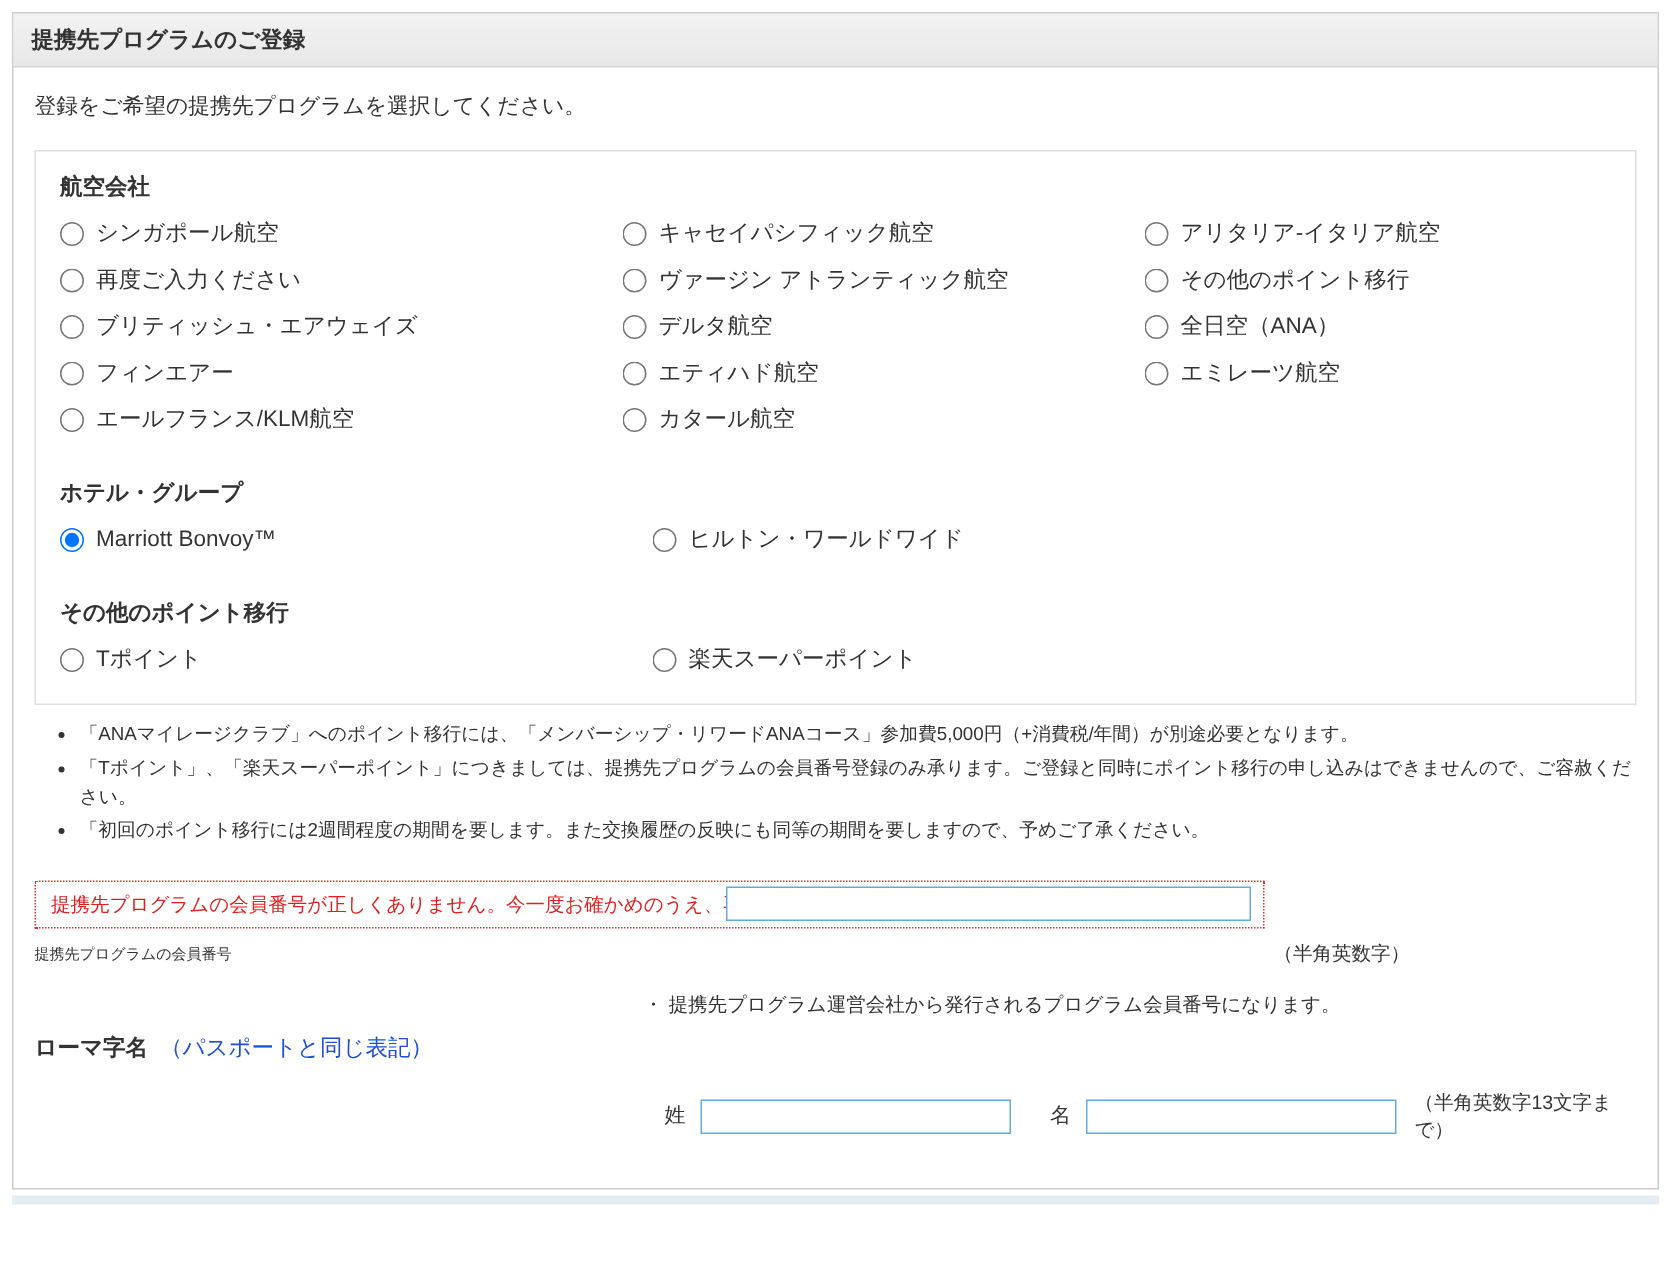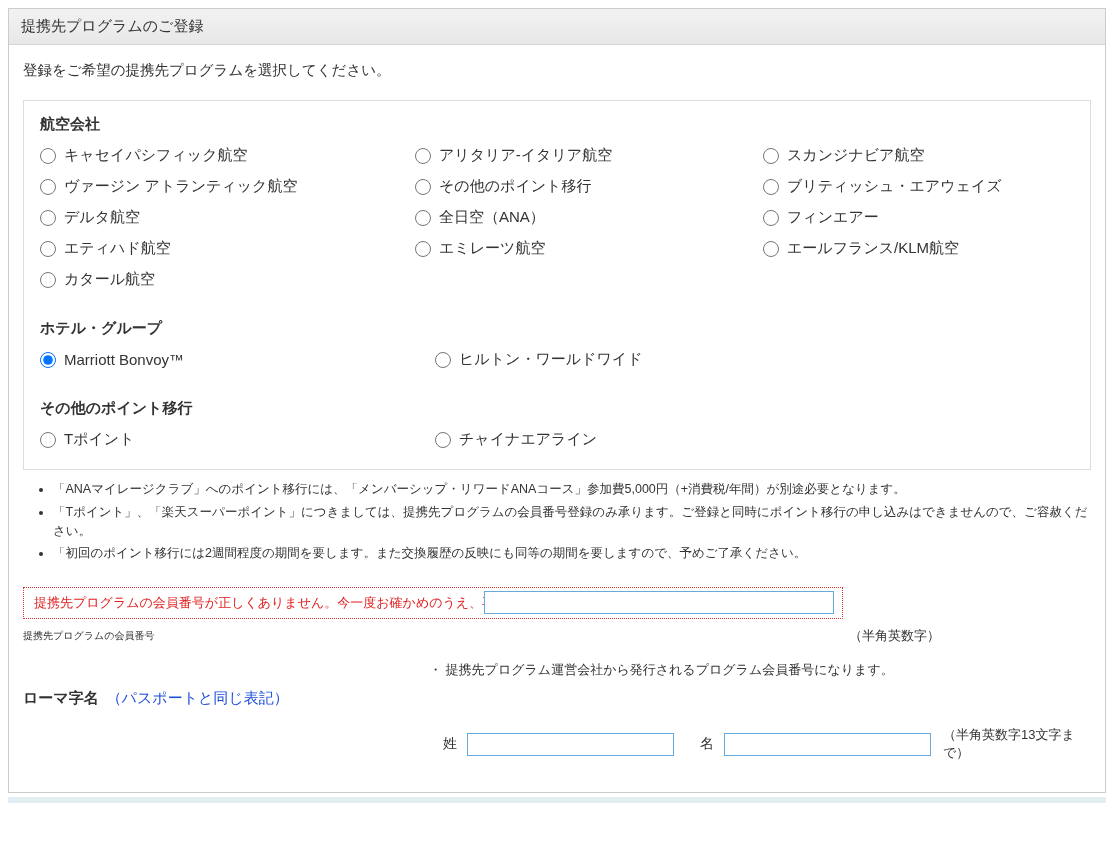--- a/index.html
+++ b/index.html
@@ -9,21 +9,21 @@
       color: #333;
       background: #fff;
       padding: 8px;
     }
     .page { border: 1px solid #ccc; border-top: none; }
     .section-header {
       background: linear-gradient(#f2f2f2,#e8e8e8);
       border-top: 1px solid #ccc;
       border-bottom: 1px solid #d4d4d4;
       padding: 8px 12px;
-      font-weight: normal;
+      font-weight: bold;
       font-size: 15px;
     }
     .intro { padding: 16px 14px 10px; font-size: 14.5px; }
     .program-box {
       margin: 10px 14px;
       border: 1px solid #ddd;
       padding: 14px 16px;
     }
     .group-title { font-weight: bold; font-size: 15px; margin: 24px 0 6px; }
     .group-title:first-child { margin-top: 0; }
@@ -80,29 +80,33 @@
   <div class="section-header">提携先プログラムのご登録</div>
 
   <div class="intro">登録をご希望の提携先プログラムを選択してください。</div>
 
   <div class="program-box">
 
     <div class="group-title">航空会社</div>
     <div class="radio-col-wrap">
       <label class="radio-item">
           <input type="radio" name="prog" style="">
+          <span>シンガポール航空</span>
+        </label>
+      <label class="radio-item">
+          <input type="radio" name="prog" style="">
           <span>キャセイパシフィック航空</span>
         </label>
       <label class="radio-item">
           <input type="radio" name="prog" style="">
           <span>アリタリア-イタリア航空</span>
         </label>
       <label class="radio-item">
           <input type="radio" name="prog" style="">
-          <span>スカンジナビア航空</span>
+          <span>再度ご入力ください</span>
         </label>
       <label class="radio-item">
           <input type="radio" name="prog" style="">
           <span>ヴァージン アトランティック航空</span>
         </label>
       <label class="radio-item">
           <input type="radio" name="prog" style="">
           <span>その他のポイント移行</span>
         </label>
       <label class="radio-item">
@@ -152,21 +156,21 @@
     </div>
 
     <div class="group-title">その他のポイント移行</div>
     <div class="radio-col-wrap" style="grid-template-columns: 395px 1fr;">
       <label class="radio-item">
           <input type="radio" name="prog" style="">
           <span>Tポイント</span>
         </label>
       <label class="radio-item">
           <input type="radio" name="prog" style="">
-          <span>チャイナエアライン</span>
+          <span>楽天スーパーポイント</span>
         </label>
     </div>
   </div>
 
   <ul class="notes">
     <li>「ANAマイレージクラブ」へのポイント移行には、「メンバーシップ・リワードANAコース」参加費5,000円（+消費税/年間）が別途必要となります。</li>
     <li>「Tポイント」、「楽天スーパーポイント」につきましては、提携先プログラムの会員番号登録のみ承ります。ご登録と同時にポイント移行の申し込みはできませんので、ご容赦ください。</li>
     <li>「初回のポイント移行には2週間程度の期間を要します。また交換履歴の反映にも同等の期間を要しますので、予めご了承ください。</li>
   </ul>
 

